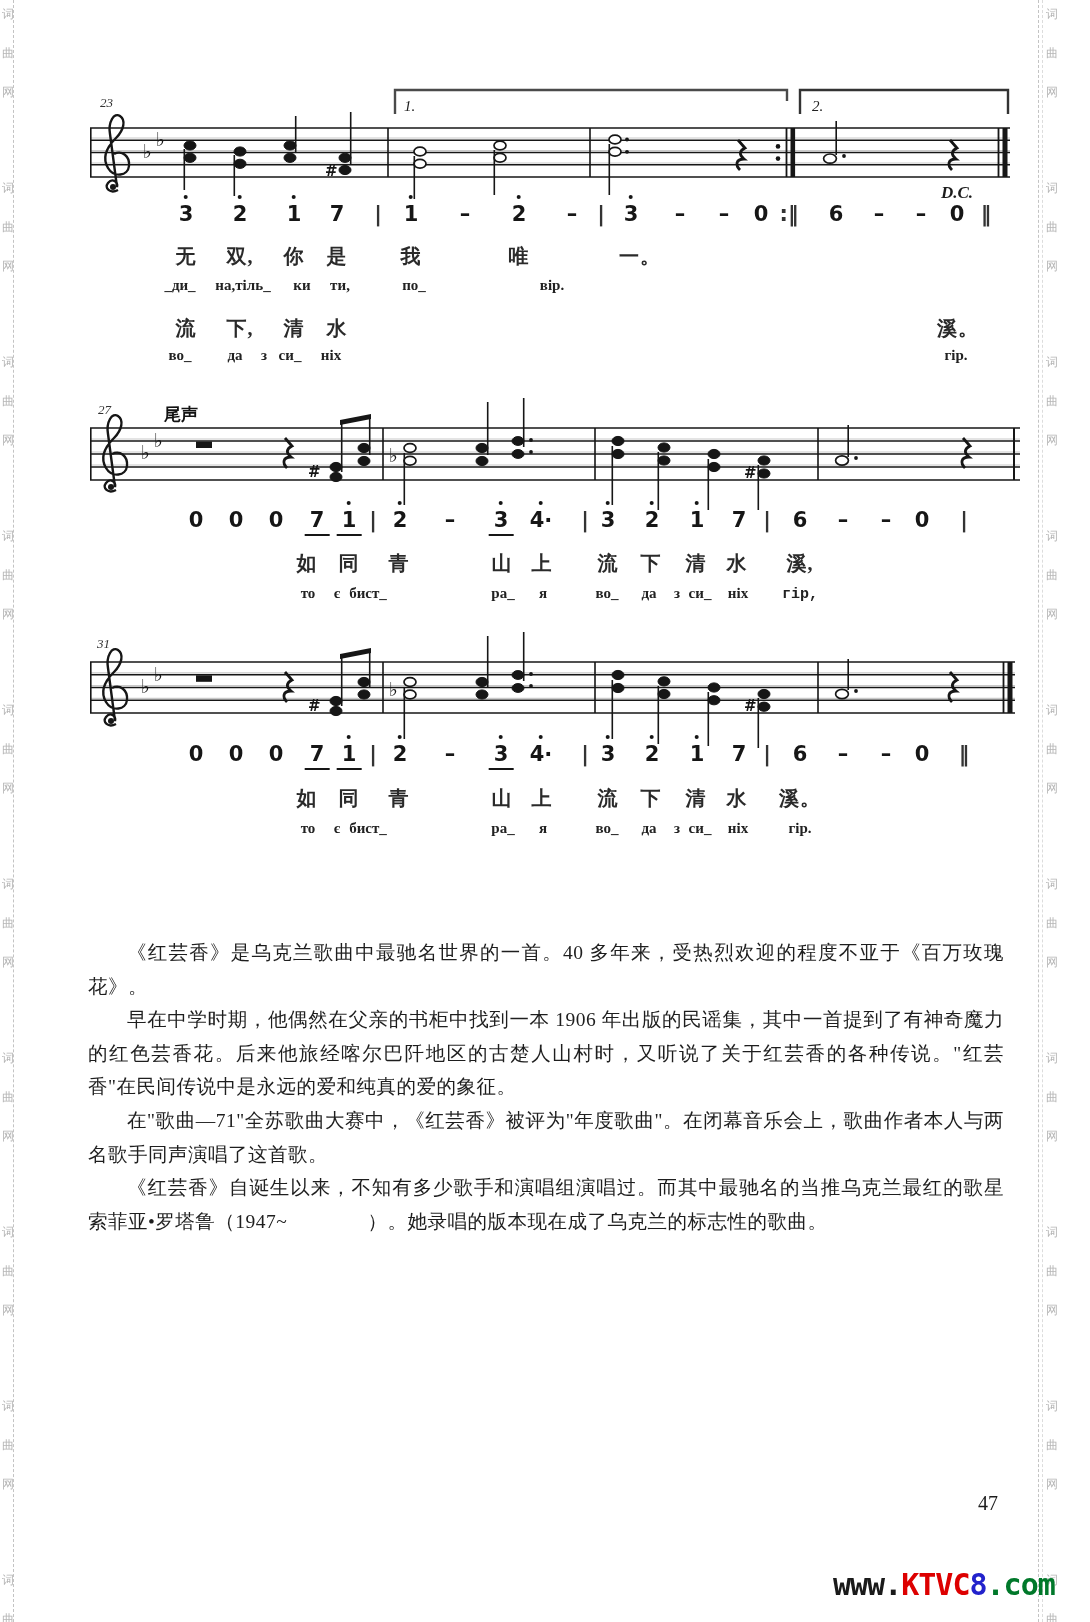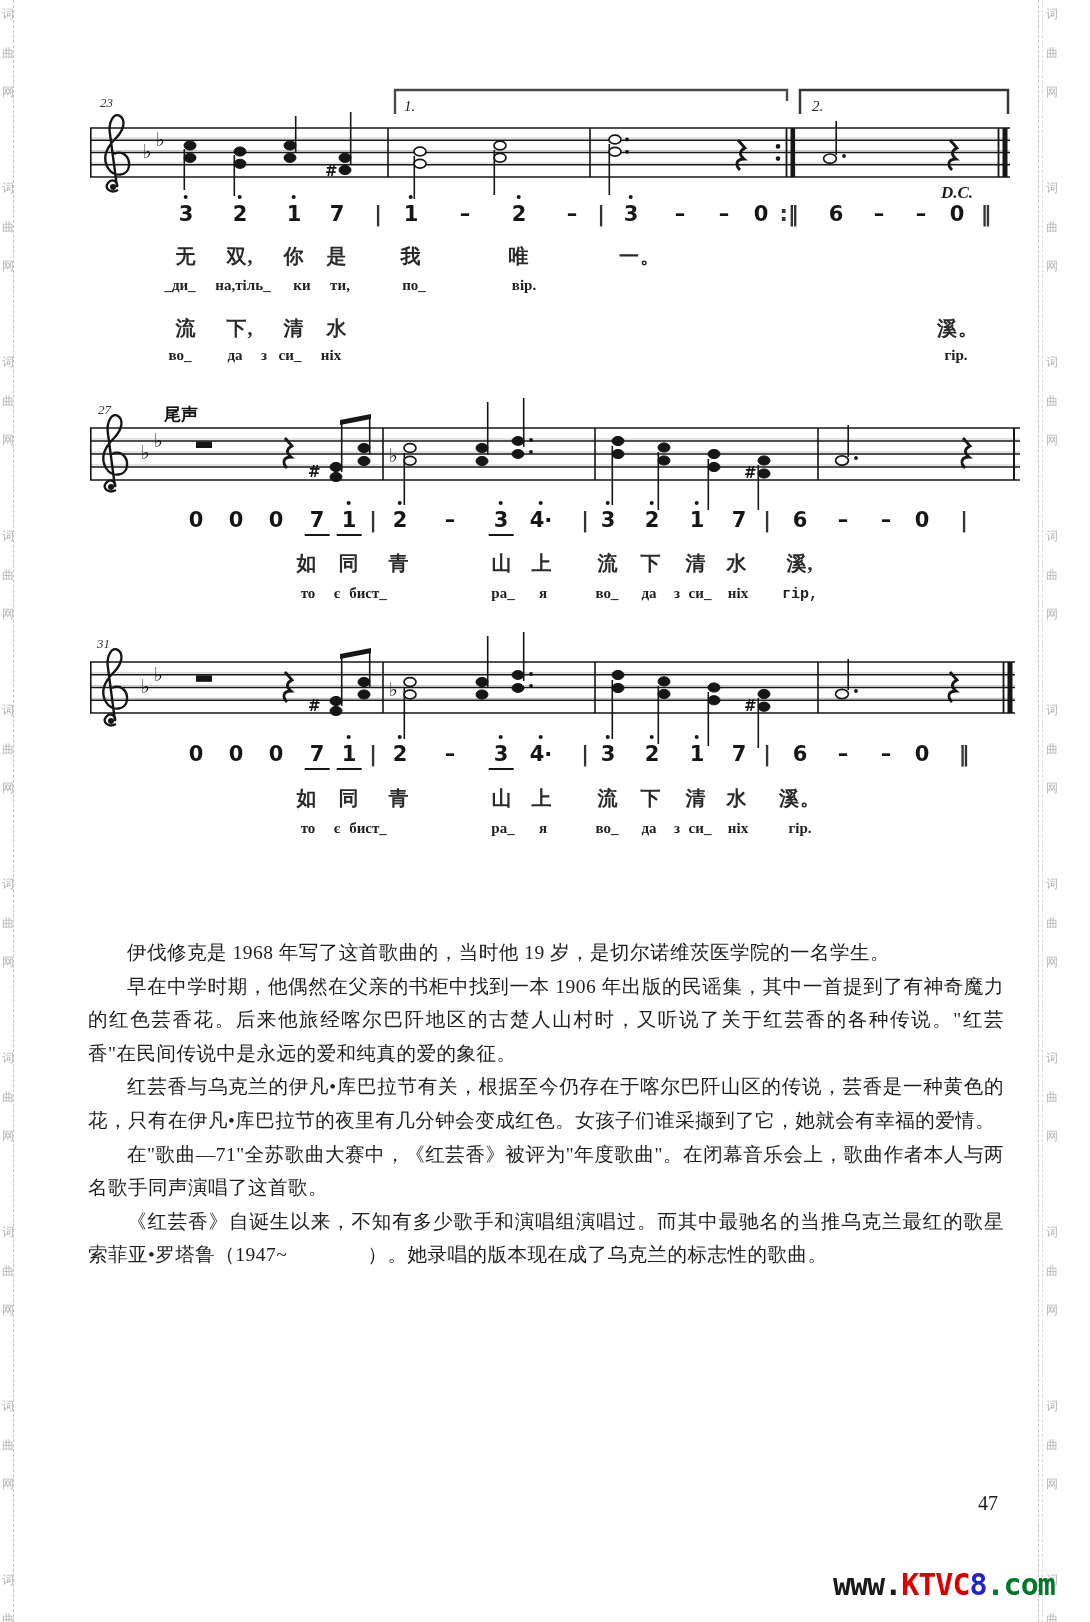--- a/index.html
+++ b/index.html
@@ -348,21 +348,21 @@
       <span class="tok" style="left: 411px;"><b style="font-style: normal;">我</b></span>
       <span class="tok" style="left: 519px;"><b style="font-style: normal;">唯</b></span>
       <span class="tok" style="left: 640px;"><b style="font-style: normal;">一。</b></span>
     </div>
     <div class="trow uk" style="top: 277px;">
       <span class="tok" style="left: 180px;"><b style="font-style: normal;">_ди_</b></span>
       <span class="tok" style="left: 243px;"><b style="font-style: normal;">на,тіль_</b></span>
       <span class="tok" style="left: 302px;"><b style="font-style: normal;">ки</b></span>
       <span class="tok" style="left: 340px;"><b style="font-style: normal;">ти,</b></span>
       <span class="tok" style="left: 414px;"><b style="font-style: normal; text-align: center;">по_</b></span>
-      <span class="tok" style="left: 524px;"><b style="font-style: normal;">вір.</b></span>
+      <span class="tok" style="left: 552px;"><b style="font-style: normal;">вір.</b></span>
     </div>
     <div class="trow zh" style="top: 315px;">
       <span class="tok" style="left: 186px;"><b style="font-style: normal;">流</b></span>
       <span class="tok" style="left: 240px;"><b style="font-style: normal;">下,</b></span>
       <span class="tok" style="left: 294px;"><b style="font-style: normal;">清</b></span>
       <span class="tok" style="left: 337px;"><b style="font-style: normal;">水</b></span>
       <span class="tok" style="left: 958px;"><b style="font-style: normal;">溪。</b></span>
     </div>
     <div class="trow uk" style="top: 347px;">
       <span class="tok" style="left: 180px;"><b style="font-style: normal;">во_</b></span>
@@ -464,21 +464,20 @@
       <span class="tok" style="left: 607px;"><b style="font-style: normal;">во_</b></span>
       <span class="tok" style="left: 649px;"><b style="font-style: normal;">да</b></span>
       <span class="tok" style="left: 677px;"><b style="font-style: normal;">з</b></span>
       <span class="tok" style="left: 700px;"><b style="font-style: normal;">си_</b></span>
       <span class="tok" style="left: 738px;"><b style="font-style: normal;">ніх</b></span>
       <span class="tok" style="left: 800px;"><b style="font-style: normal;">гір.</b></span>
     </div>
   </div>
 
 <div id="paragraphs">
-    <p>伊伐修克是 1968 年写了这首歌曲的，当时他 19 岁，是切尔诺维茨医学院的一名学生。</p>
+    <p>《红芸香》是乌克兰歌曲中最驰名世界的一首。40 多年来，受热烈欢迎的程度不亚于《百万玫瑰花》。</p>
     <p>早在中学时期，他偶然在父亲的书柜中找到一本 1906 年出版的民谣集，其中一首提到了有神奇魔力的红色芸香花。后来他旅经喀尔巴阡地区的古楚人山村时，又听说了关于红芸香的各种传说。"红芸香"在民间传说中是永远的爱和纯真的爱的象征。</p>
-    <p>红芸香与乌克兰的伊凡•库巴拉节有关，根据至今仍存在于喀尔巴阡山区的传说，芸香是一种黄色的花，只有在伊凡•库巴拉节的夜里有几分钟会变成红色。女孩子们谁采撷到了它，她就会有幸福的爱情。</p>
     <p>在"歌曲—71"全苏歌曲大赛中，《红芸香》被评为"年度歌曲"。在闭幕音乐会上，歌曲作者本人与两名歌手同声演唱了这首歌。</p>
     <p>《红芸香》自诞生以来，不知有多少歌手和演唱组演唱过。而其中最驰名的当推乌克兰最红的歌星索菲亚•罗塔鲁（1947~　　　　）。她录唱的版本现在成了乌克兰的标志性的歌曲。</p>
   </div>
 
 <div id="page-number">47</div>
 <div id="site-watermark"><span style="color: rgb(26, 26, 26);">www.</span><span style="color: rgb(221, 0, 0);">KTVC</span><span style="color: rgb(34, 34, 204);">8</span><span style="color: rgb(0, 120, 42);">.com</span></div>
 
 </body></html>

